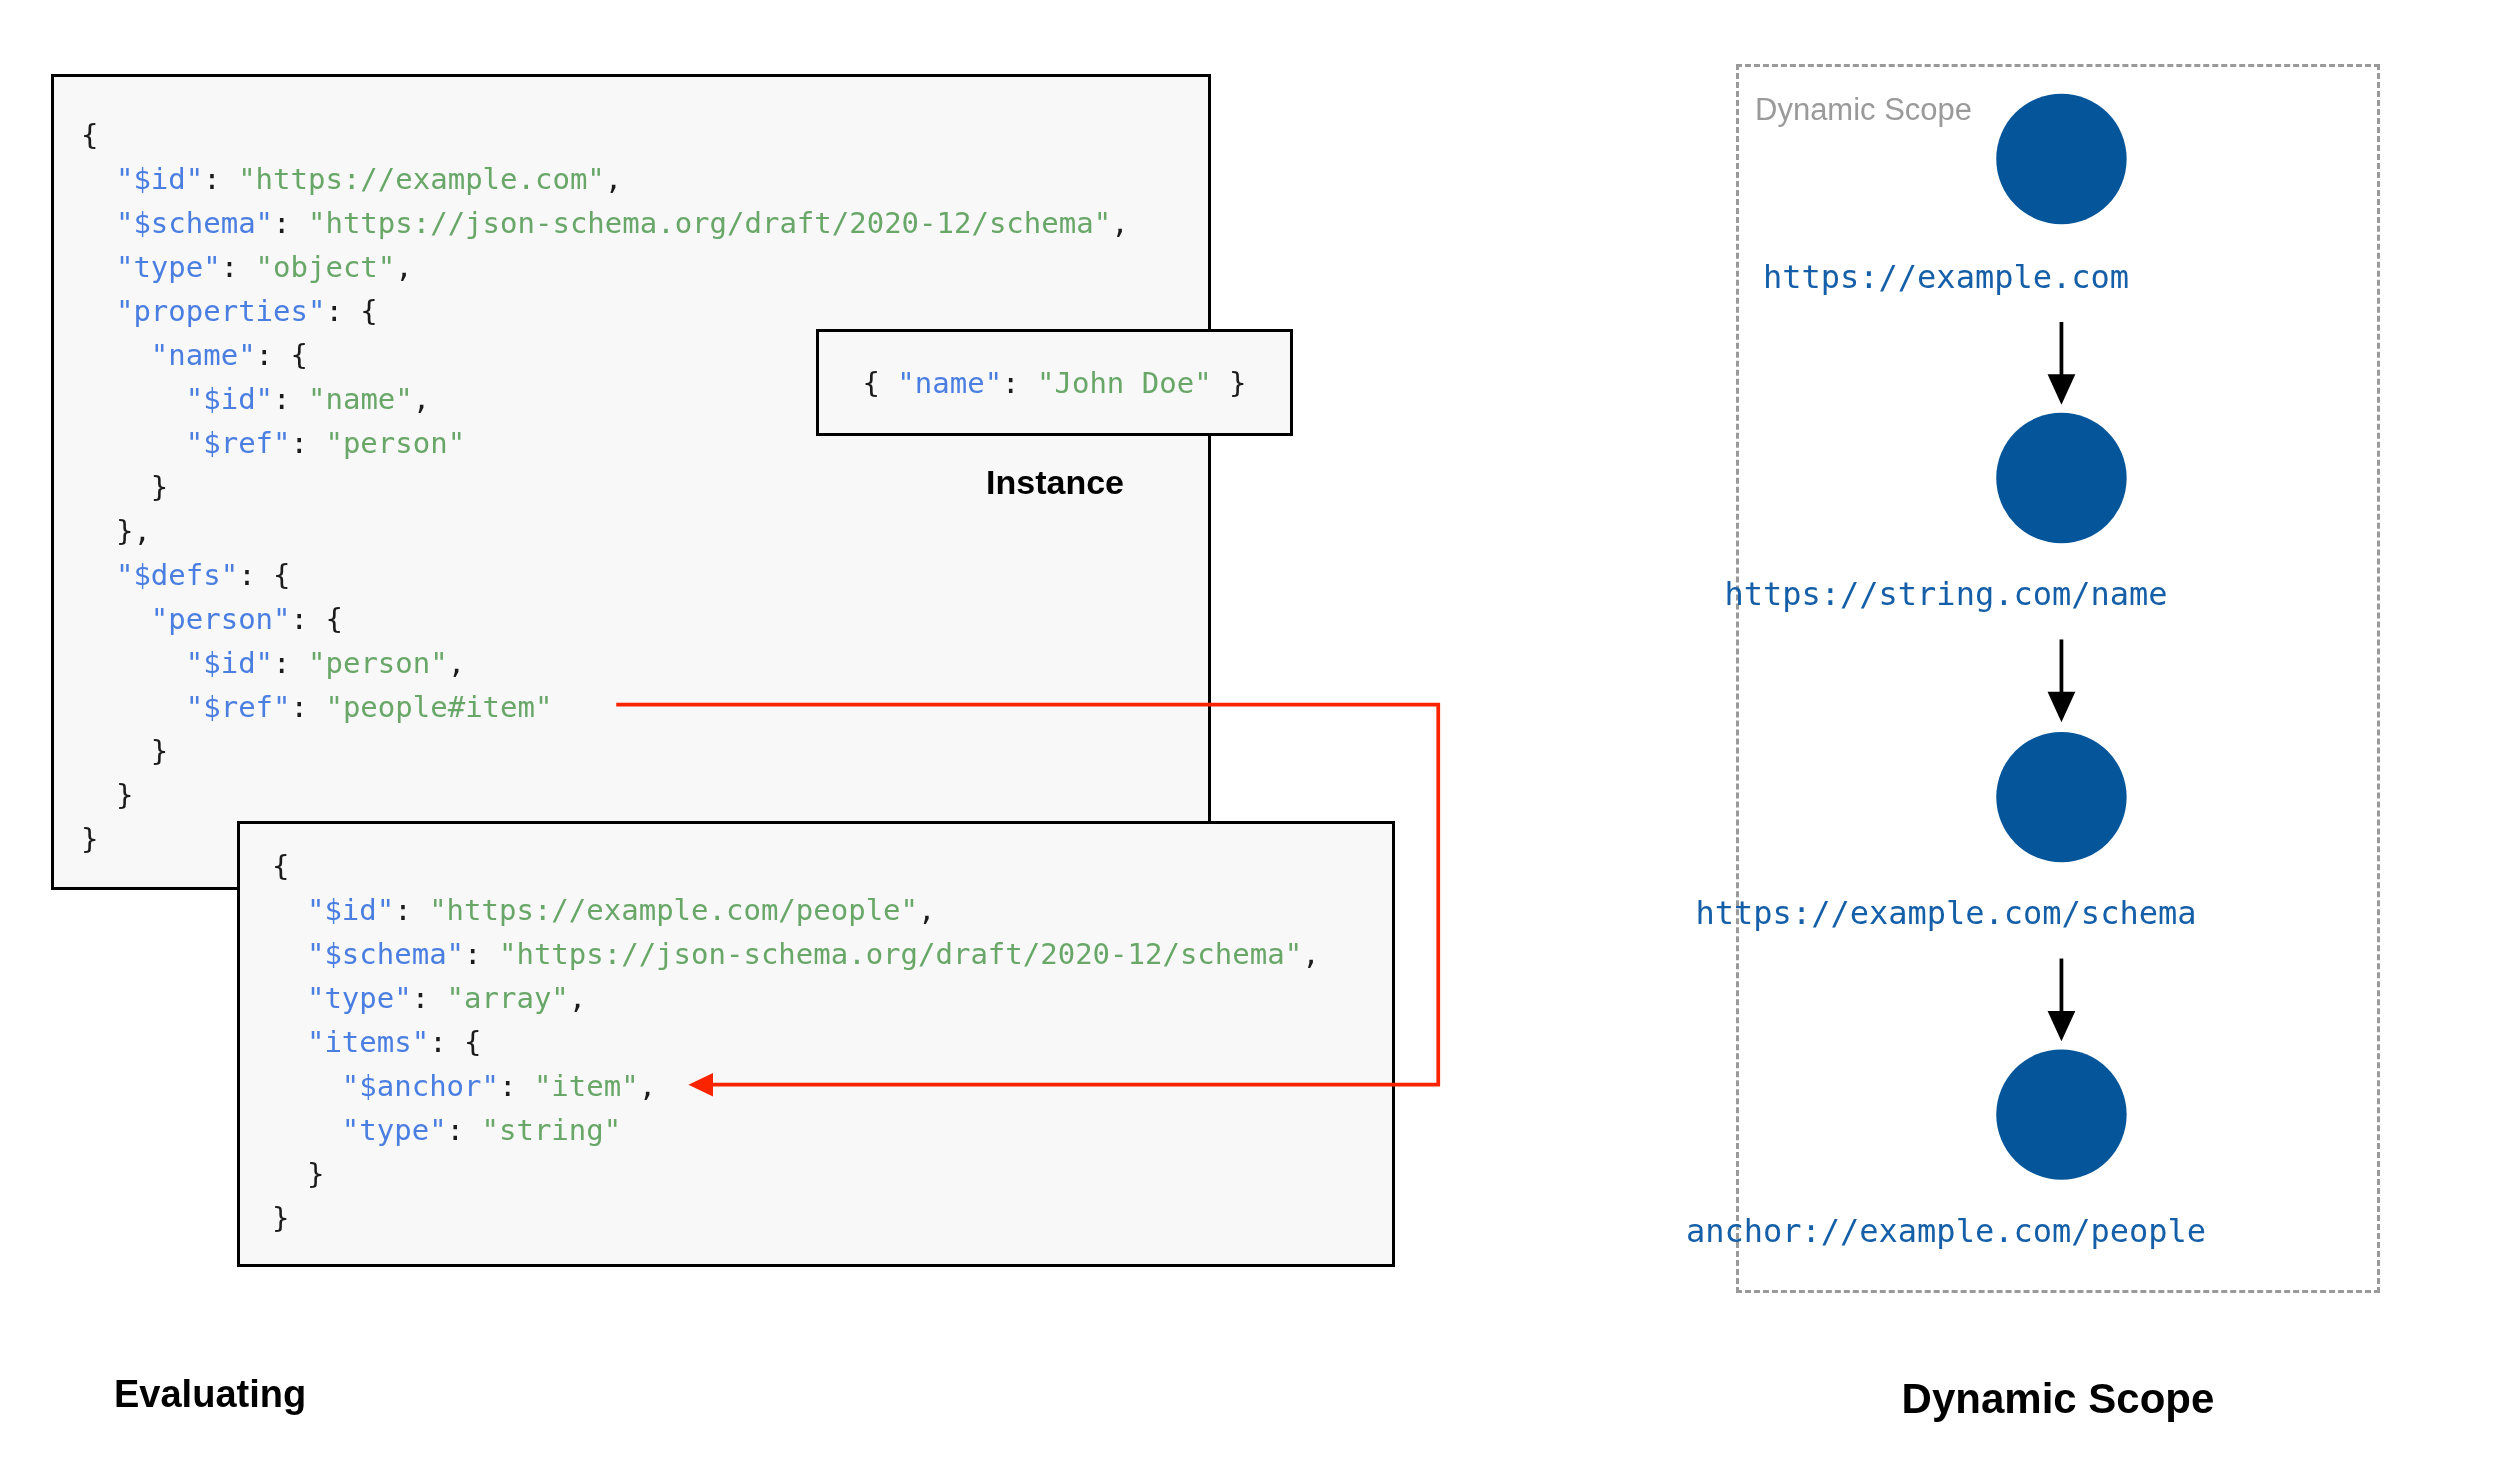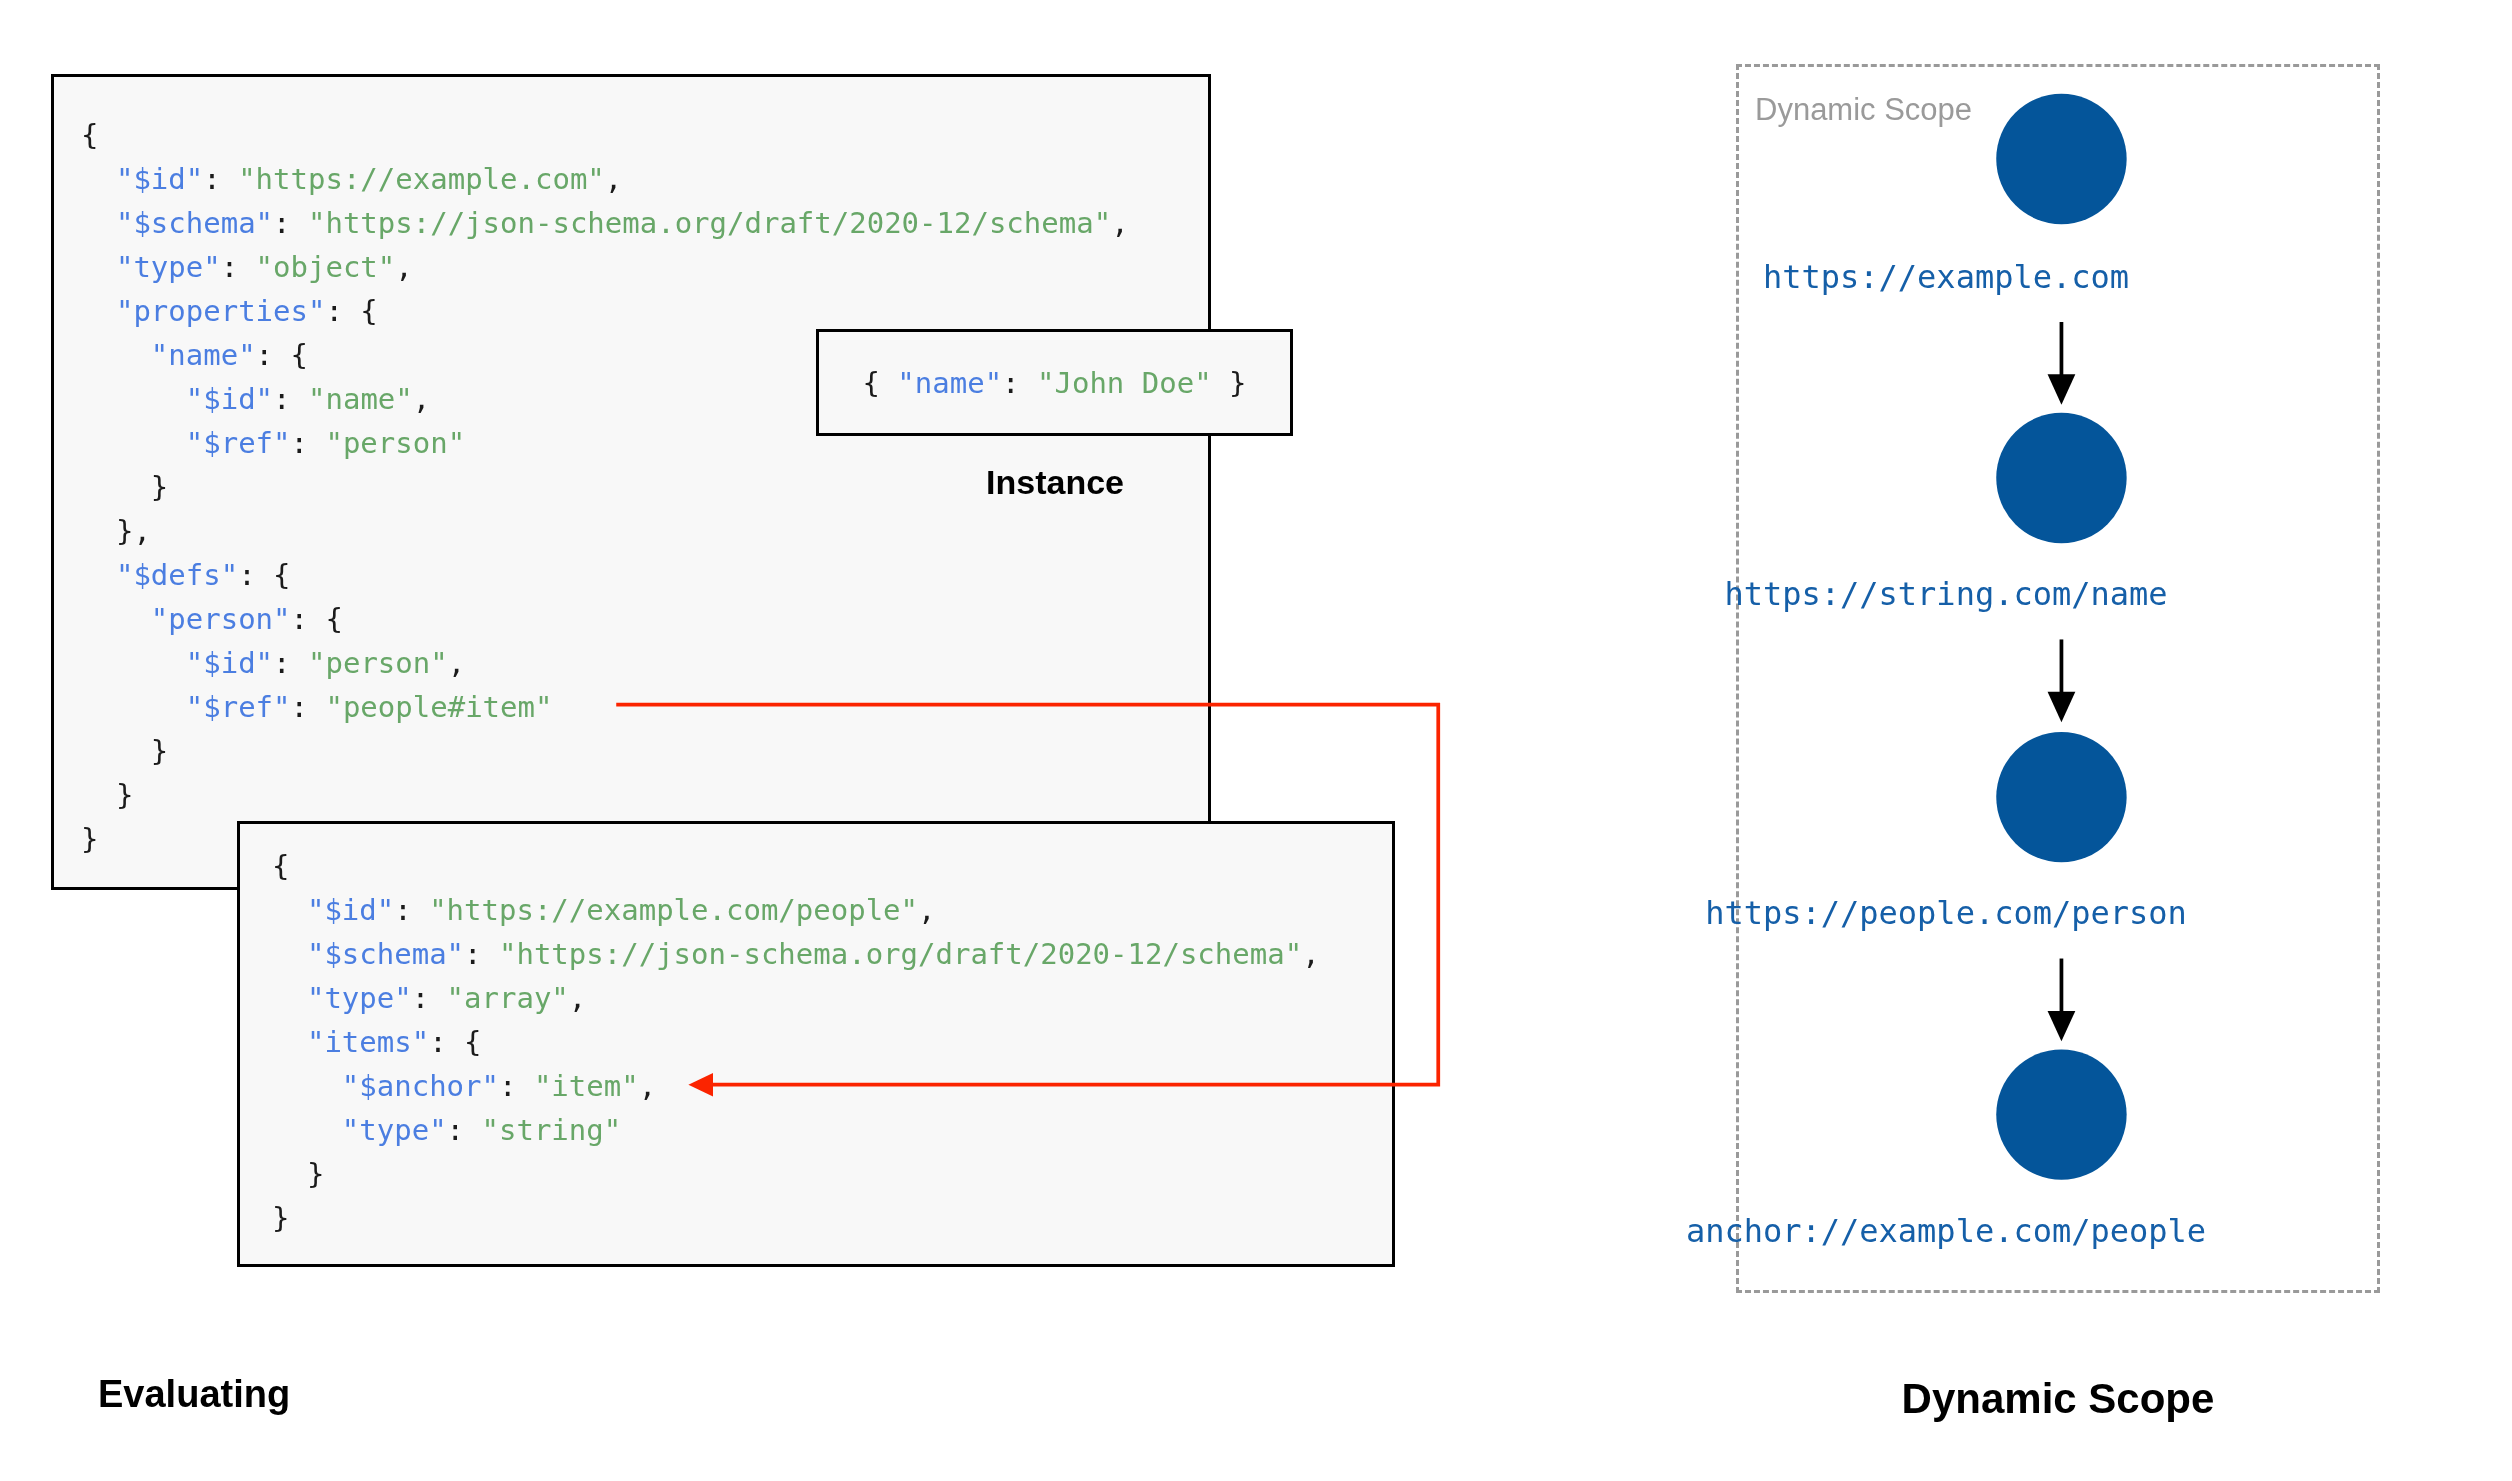--- a/index.html
+++ b/index.html
@@ -46,21 +46,21 @@
     font-family:"DejaVu Sans Mono",monospace;font-size:32px;line-height:37px;
     color:#155fa8;white-space:nowrap;z-index:2;
   }
   #scope-label-0{top:259px;}
   #scope-label-1{top:576px;}
   #scope-label-2{top:895px;}
   #scope-label-3{top:1213px;}
 
   
   #evaluating-caption{
-    position:absolute;left:98px;top:1373px;display:flex;align-items:baseline;
+    position:absolute;left:114px;top:1373px;display:flex;align-items:baseline;
     gap:18px;z-index:2;white-space:nowrap;text-align:right;
   }
   #evaluating-caption .bold{font-weight:bold;font-size:38px;color:#000;}
   #evaluating-caption .mono{
     font-family:"DejaVu Sans Mono",monospace;font-size:43px;color:#000;
   }
   #scope-caption{
     position:absolute;left:1736px;top:1375px;width:644px;text-align:center;
     font-weight:bold;font-size:42px;color:#000;z-index:2;white-space:nowrap;
   }
@@ -76,21 +76,21 @@
 <div id="people-box" class="code-box code"><div class="code-line"><span class="tok-p">{</span></div><div class="code-line"><span class="tok-p">  </span><span class="tok-k">"$id"</span><span class="tok-p">: </span><span class="tok-s">"https://example.com/people"</span><span class="tok-p">,</span></div><div class="code-line"><span class="tok-p">  </span><span class="tok-k">"$schema"</span><span class="tok-p">: </span><span class="tok-s">"https://json-schema.org/draft/2020-12/schema"</span><span class="tok-p">,</span></div><div class="code-line"><span class="tok-p">  </span><span class="tok-k">"type"</span><span class="tok-p">: </span><span class="tok-s">"array"</span><span class="tok-p">,</span></div><div class="code-line"><span class="tok-p">  </span><span class="tok-k">"items"</span><span class="tok-p">: {</span></div><div class="code-line"><span class="tok-p">    </span><span class="tok-k">"$anchor"</span><span class="tok-p">: </span><span class="tok-s">"item"</span><span class="tok-p">,</span></div><div class="code-line"><span class="tok-p">    </span><span class="tok-k">"type"</span><span class="tok-p">: </span><span class="tok-s">"string"</span></div><div class="code-line"><span class="tok-p">  }</span></div><div class="code-line"><span class="tok-p">}</span></div></div>
 
 <div id="instance-box" class="code-box code"><div class="code-line"><span class="tok-p">{ </span><span class="tok-k">"name"</span><span class="tok-p">: </span><span class="tok-s">"John Doe"</span><span class="tok-p"> }</span></div></div>
 <div id="instance-label">Instance</div>
 
 <div id="scope-panel"></div>
 <div id="scope-watermark">Dynamic Scope</div>
 
 <div id="scope-label-0" class="scope-node-label">https://example.com</div>
 <div id="scope-label-1" class="scope-node-label">https://string.com/name</div>
-<div id="scope-label-2" class="scope-node-label">https://people.com/person</div>
+<div id="scope-label-2" class="scope-node-label">https://example.com/schema</div>
 <div id="scope-label-3" class="scope-node-label">anchor://example.com/people</div>
 
 <div id="evaluating-caption">
   <span class="bold">Evaluating</span>
 </div>
 <div id="scope-caption">Dynamic Scope</div>
 
 <svg id="overlay" viewBox="0 0 4700 2772" xmlns="http://www.w3.org/2000/svg">
 
   <g>

